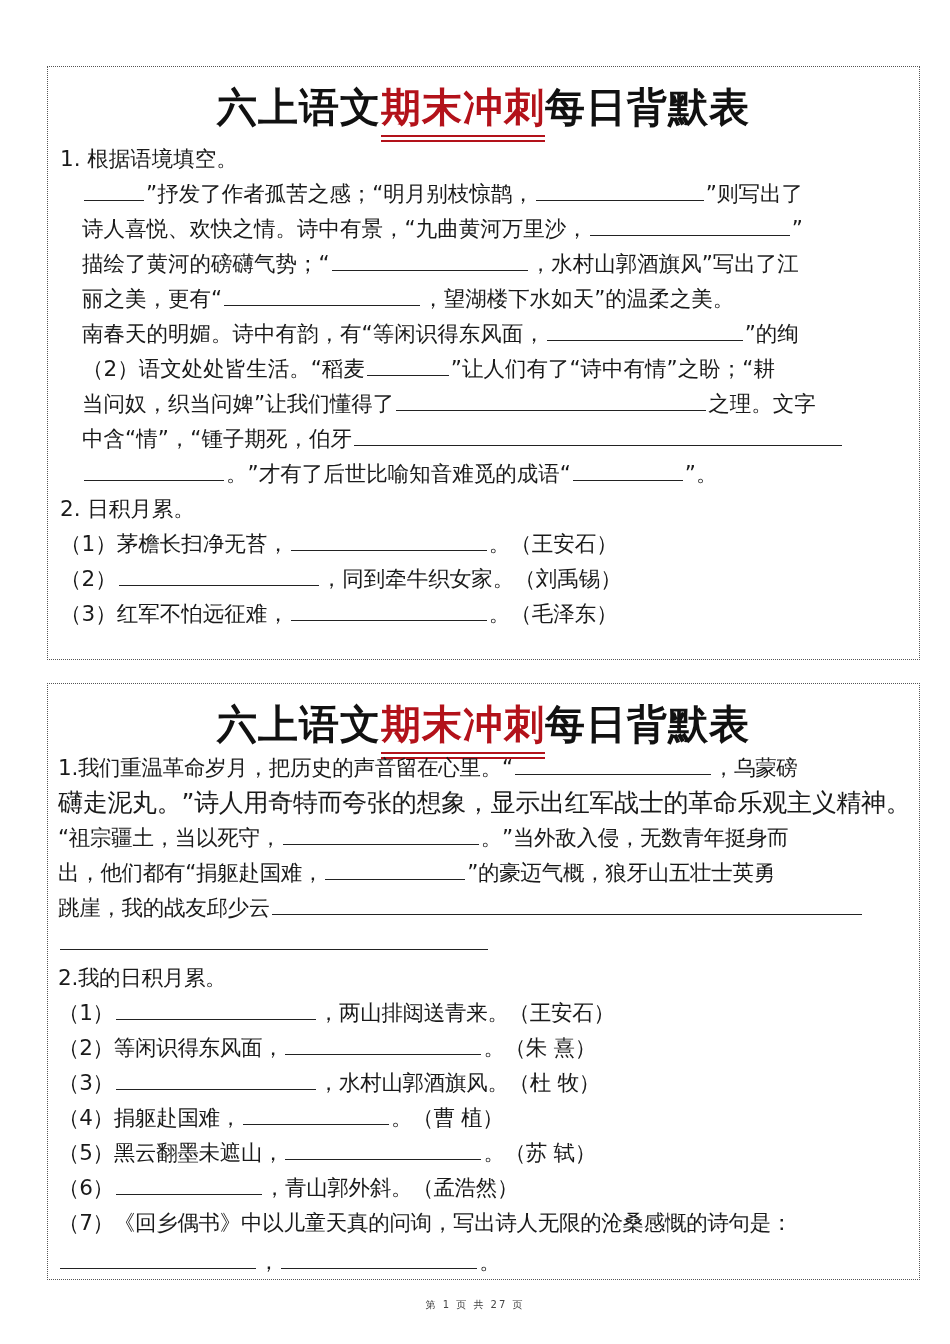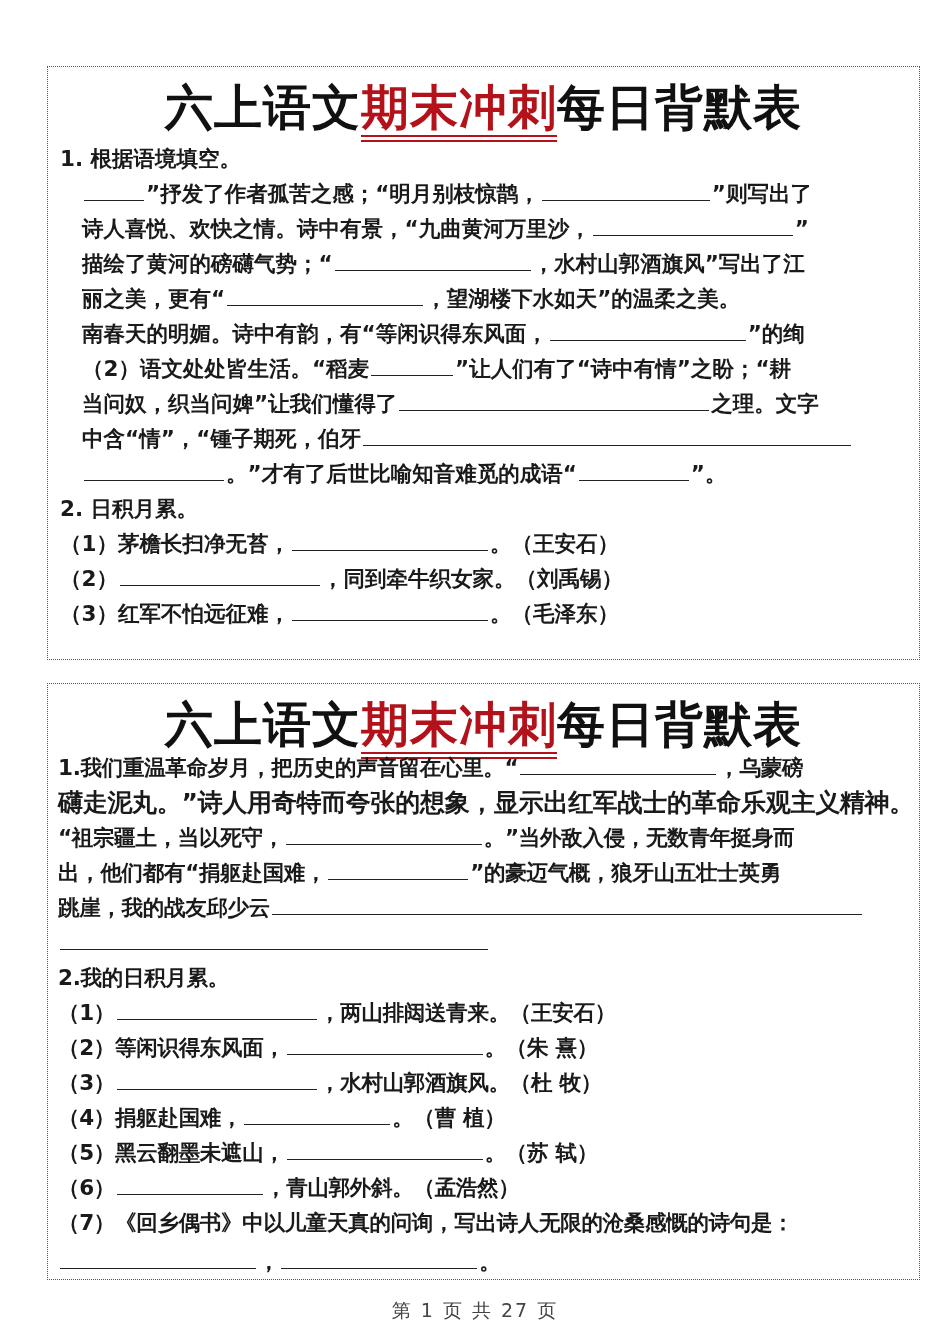--- a/index.html
+++ b/index.html
@@ -1,29 +1,29 @@
 <!DOCTYPE html>
 <html><head>
 <meta charset="utf-8">
 <style>
   html, body { margin:0; padding:0; background:#ffffff; }
   body { width:950px; height:1344px; position:relative; overflow:hidden;
          font-family:"DejaVu Sans", sans-serif; color:#1a1a1a; }
   .card { position:absolute; left:47px; width:873px; border:1.5px dotted #555; box-sizing:border-box; background:#fff; }
   .card1 { top:66px; height:594px; }
   .card2 { top:683px; height:597px; }
-  .title { text-align:center; font-size:48px; font-weight:bold; letter-spacing:1px; margin-top:14px; line-height:52px; color:#111; }
+  .title { text-align:center; font-size:40px; font-weight:bold; letter-spacing:1px; margin-top:14px; line-height:52px; color:#111; }
   .title .red { color:#b3121a; display:inline-block; position:relative; }
   .title .red::after { content:""; position:absolute; left:0; right:0; bottom:-9px; height:7px;
         border-top:2.5px solid #b3121a; border-bottom:2.5px solid #b3121a; box-sizing:border-box; }
   .body { padding:0 12px 0 12px; font-size:21.5px; line-height:35px; }
-  .line { white-space:nowrap; position:relative; height:35px;font-weight:bold; }
+  .line { white-space:nowrap; position:relative; height:35px; }
   .ind { padding-left:22px; }
   .blank { display:inline-block; border-bottom:1.5px solid #222; height:24px; vertical-align:baseline; margin:0 2px; }
-  .footer { position:absolute; top:1298px; left:0; width:950px; text-align:center; font-size:19px; color:#444; letter-spacing:2px; }
+  .footer { position:absolute; top:1298px; left:0; width:950px; text-align:center; font-size:10px; color:#444; letter-spacing:2px; }
 </style>
 </head>
 <body>
 
 <div class="card card1">
   <div class="title">
     <span>六上语文</span><span class="red">期末冲刺</span><span>每日背默表</span>
   </div>
   <div class="body" style="margin-top:8px;">
     <div class="line">1. 根据语境填空。</div>

